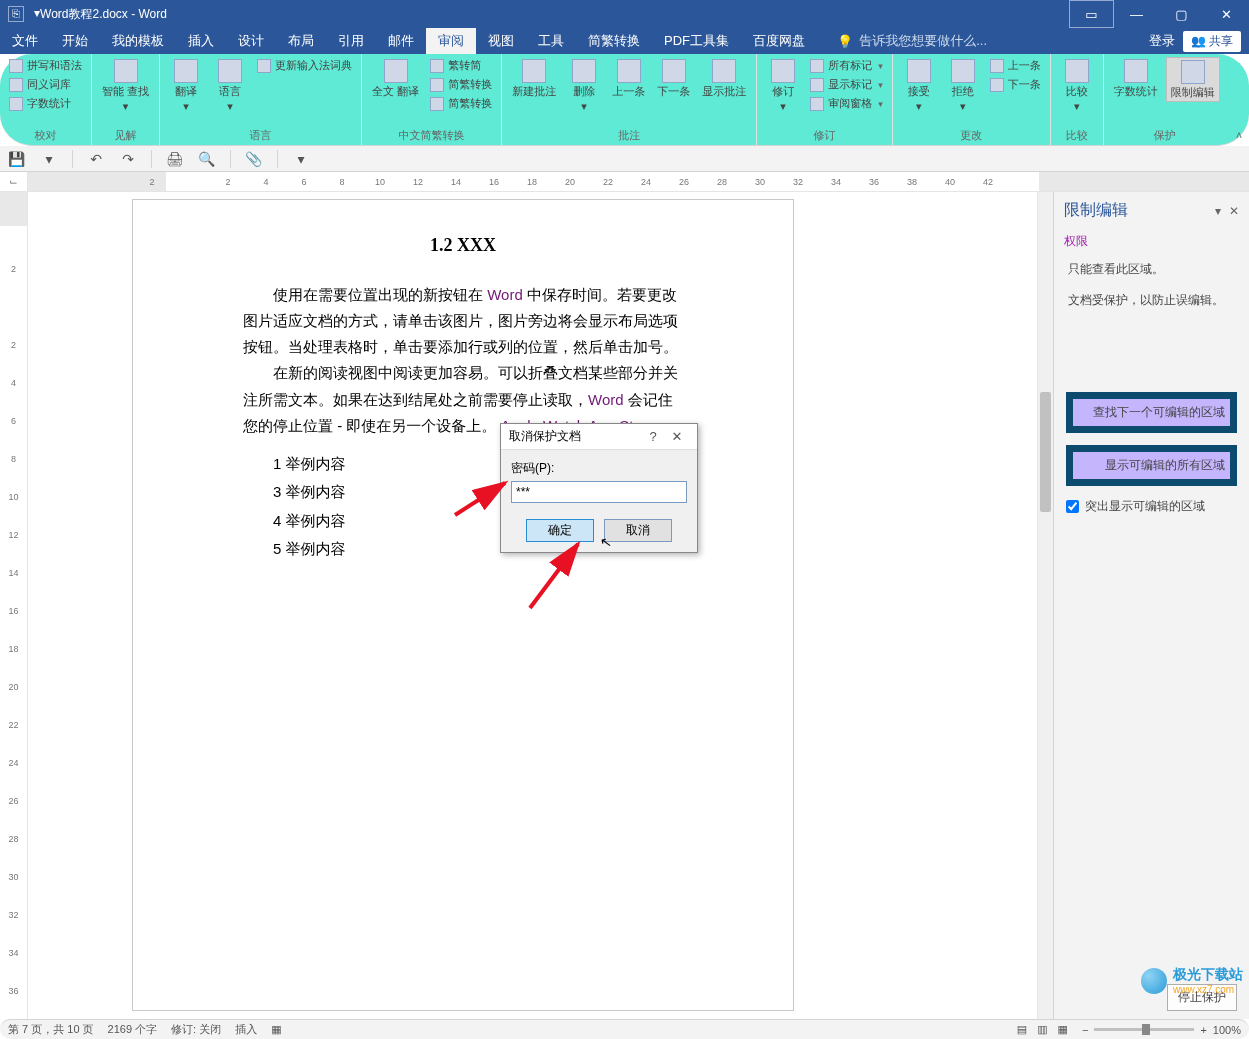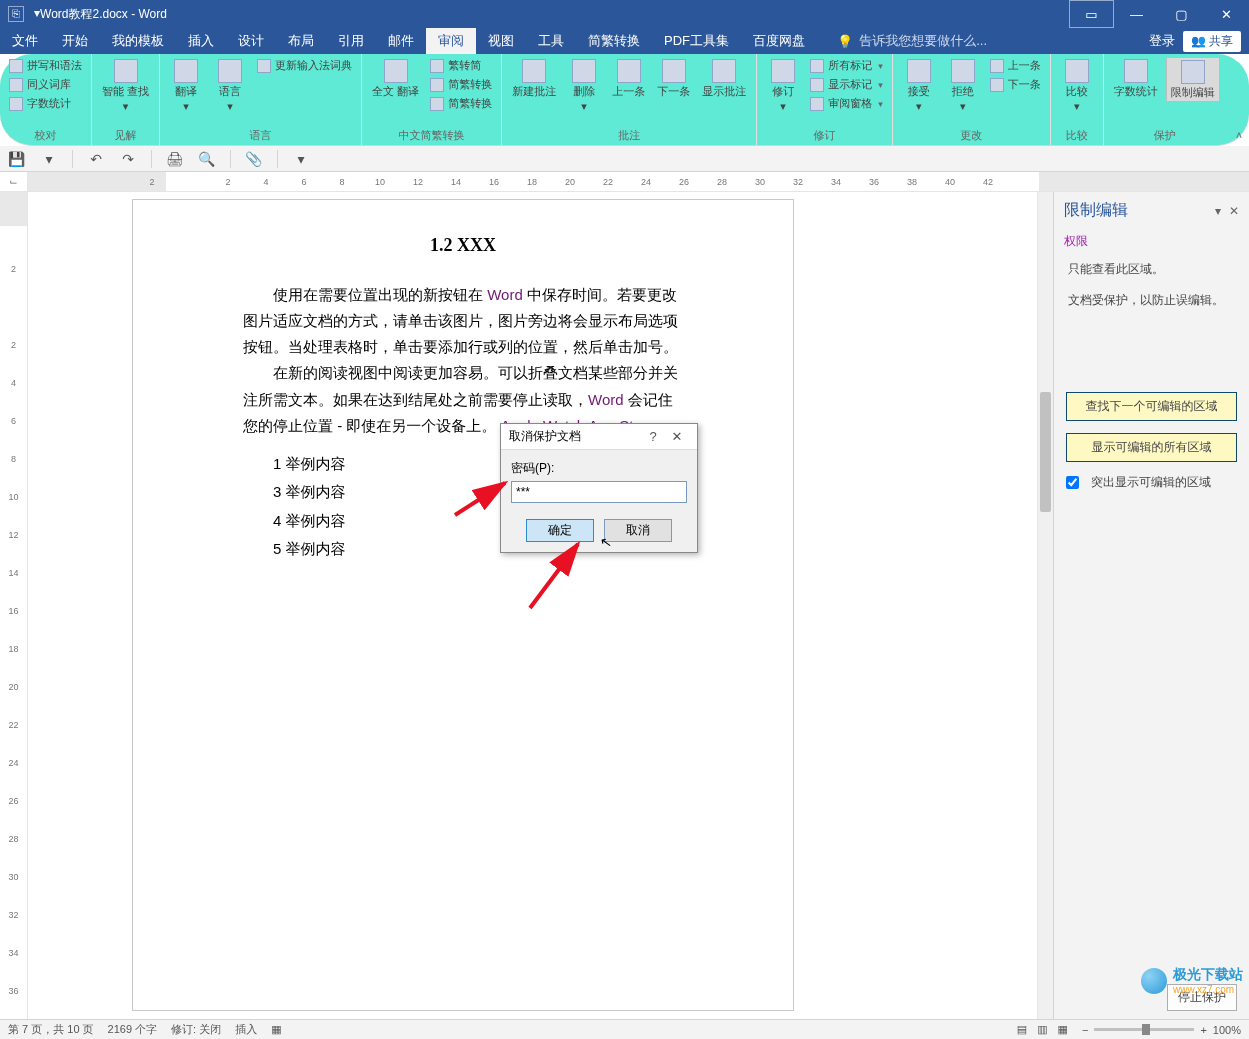--- a/index.html
+++ b/index.html
@@ -62,22 +62,22 @@
 .page .list div { margin: 2px 0; }
 .scrollbar-v { width: 16px; background: #f0f0f0; border-left: 1px solid #e5e5e5; position: relative; }
 .scrollbar-v .thumb { position: absolute; left: 2px; right: 2px; top: 200px; height: 120px; background: #c1c1c1; border-radius: 2px; }
 
 
 .right-pane { width: 196px; background: #f3f3f3; border-left: 1px solid #d4d4d4; display: flex; flex-direction: column; font-size: 12px; color: #444; padding: 0; }
 .right-pane .rp-header { display: flex; align-items: center; justify-content: space-between; padding: 8px 10px; color: #2b579a; font-size: 16px; }
 .right-pane .rp-header .rp-close { font-size: 12px; color: #666; display: flex; gap: 8px; }
 .right-pane .rp-sub { padding: 4px 10px; font-size: 12px; color: #a21caf; }
 .right-pane .rp-text { padding: 6px 14px; font-size: 12px; color: #444; line-height: 1.6; }
-.right-pane .rp-btn { margin: 6px 12px; padding: 5px; background: #fef9c3; border: 1px solid #0c4a6e; text-align: center; font-size: 12px; }
-.right-pane .rp-check { padding: 6px 12px; display: flex; align-items: center; gap: 12px; }
+.right-pane .rp-btn { margin: 6px 12px; padding: 5px; background: #c4b5fd; border: 7px solid #0c4a6e; text-align: right; font-size: 12px; }
+.right-pane .rp-check { padding: 6px 12px; display: flex; align-items: center; gap: 6px; }
 .right-pane .spacer { flex: 1; }
 .right-pane .rp-stop { margin: 8px 12px 8px auto; width: 70px; padding: 4px; background: #fdfdfd; border: 1px solid #adadad; text-align: center; font-size: 12px; }
 .watermark { position: absolute; right: 6px; bottom: 24px; display: flex; align-items: center; gap: 6px; font-size: 14px; color: #2b9bd8; font-weight: bold; }
 .watermark .logo { width: 26px; height: 26px; border-radius: 50%; background: radial-gradient(circle at 30% 30%, #8fd3f4, #2b9bd8); }
 .watermark .sub { font-size: 10px; color: #f5a623; font-weight: normal; }
 
 
 .dialog { position: absolute; left: 500px; top: 423px; width: 198px; background: #f0f0f0; border: 1px solid #888; box-shadow: 2px 2px 6px rgba(0,0,0,.3); font-size: 12px; }
 .dialog .dlg-title { height: 26px; display: flex; align-items: center; padding: 0 8px; background: #fff; border-bottom: 1px solid #ddd; }
 .dialog .dlg-title .t { flex: 1; }
@@ -87,21 +87,21 @@
 .dialog .dlg-body input { width: 100%; height: 22px; border: 1px solid #7a9ac0; padding: 0 4px; font-size: 12px; }
 .dialog .dlg-buttons { display: flex; gap: 10px; justify-content: center; padding: 12px 10px 10px; }
 .dialog .dlg-buttons button { width: 68px; height: 23px; border: 1px solid #7a9ac0; background: #e1e1e1; font-size: 12px; }
 .dialog .dlg-buttons button.primary { background: #cde6f7; border-color: #2a8dd4; }
 
 
 .arrow { position: absolute; pointer-events: none; }
 .arrow svg { overflow: visible; }
 
 
-.status-bar { position: absolute; bottom: 0; left: 0; right: 0; height: 20px; background: #f3f3f3; border-top: 1px solid #d4d4d4; display: flex; align-items: center; font-size: 11px; color: #555; padding: 0 8px; gap: 14px; }
+.status-bar { position: absolute; bottom: 0; left: 0; right: 0; height: 20px; background: #f3f3f3; border-top: 1px solid #d4d4d4; display: flex; align-items: center; font-size: 11px; color: #555; padding: 0 8px; gap: 14px; border-radius: 10px; }
 .status-bar .sp { flex: 1; }
 .status-bar .view-icons { display: flex; gap: 10px; align-items: center; }
 .status-bar .zoom { display: flex; align-items: center; gap: 6px; }
 .status-bar .slider { width: 100px; height: 3px; background: #c0c0c0; position: relative; }
 .status-bar .slider .knob { position: absolute; left: 48px; top: -4px; width: 8px; height: 11px; background: #888; }
 
 .tri-down::after { content: "▾"; font-size: 9px; color: #666; margin-left: 2px; }
 .cursor-ptr { position: absolute; left: 600px; top: 534px; font-size: 14px; transform: rotate(-10deg); }
 </style>
 </head>

